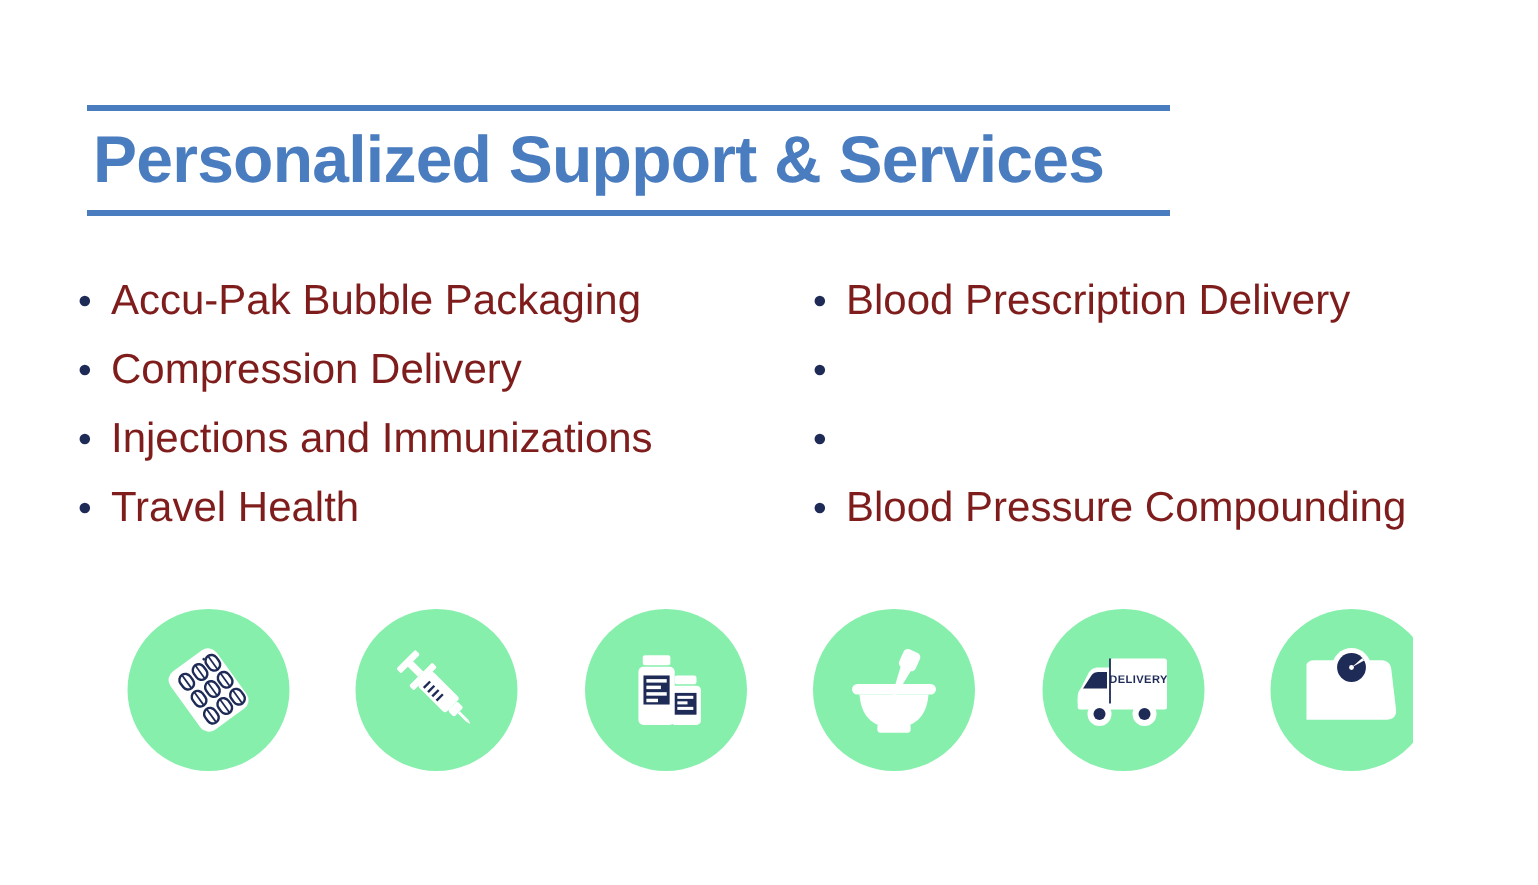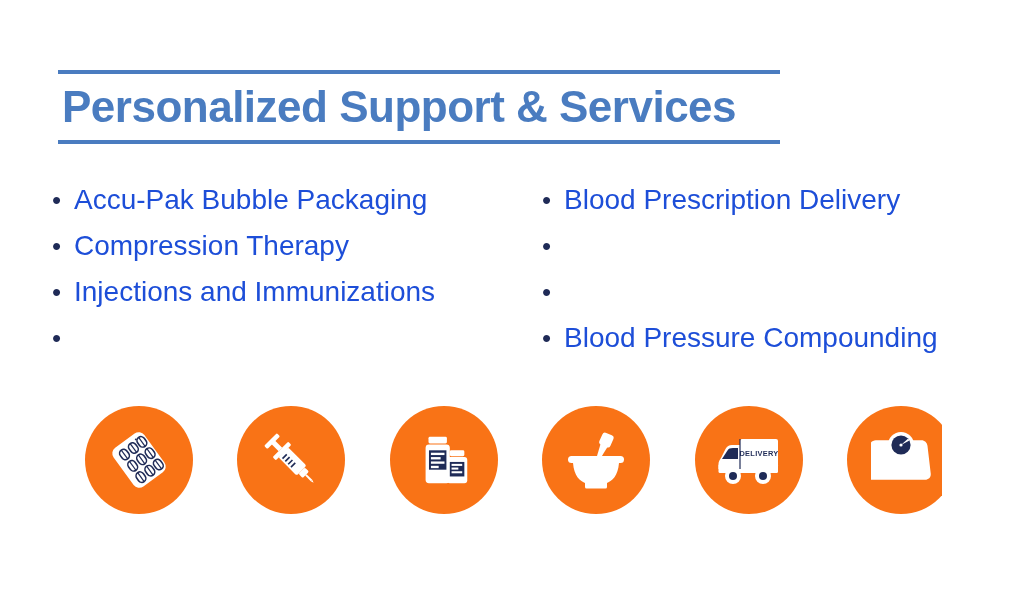--- a/index.html
+++ b/index.html
@@ -74,40 +74,40 @@
     color: #1f2b57;
     font-size: 26px;
     line-height: 44px;
     text-align: left;
   }
   .item-label {
     font-family: "Liberation Sans", sans-serif;
     font-weight: 400;
     font-size: 28px;
     line-height: 44px;
-    color: #1d4ed8;
+    color: #7f1d1d;
     white-space: nowrap;
   }
 
   
   .icon-row {
     position: absolute;
     left: 85px;
     top: 406px;
     width: 870px;
     display: flex;
     flex-direction: row;
     justify-content: space-between;
     align-items: center;
   }
   .icon-circle {
     width: 108px;
     height: 108px;
     border-radius: 50%;
-    background: #f97316;
+    background: #86efac;
     display: flex;
     align-items: center;
     justify-content: center;
   }
   .icon-circle svg {
     display: block;
   }
 </style>
 </head>
 <body>
@@ -122,28 +122,29 @@
 
   <div class="lists">
 
     <div class="list-col left">
       <div class="list-item">
         <span class="bullet">•</span>
         <span class="item-label">Accu-Pak Bubble Packaging</span>
       </div>
       <div class="list-item">
         <span class="bullet">•</span>
-        <span class="item-label">Compression Therapy</span>
+        <span class="item-label">Compression Delivery</span>
       </div>
       <div class="list-item">
         <span class="bullet">•</span>
         <span class="item-label">Injections and Immunizations</span>
       </div>
       <div class="list-item">
         <span class="bullet">•</span>
+        <span class="item-label">Travel Health</span>
       </div>
     </div>
 
     <div class="list-col right">
       <div class="list-item">
         <span class="bullet">•</span>
         <span class="item-label">Blood Prescription Delivery</span>
       </div>
       <div class="list-item">
         <span class="bullet">•</span>

